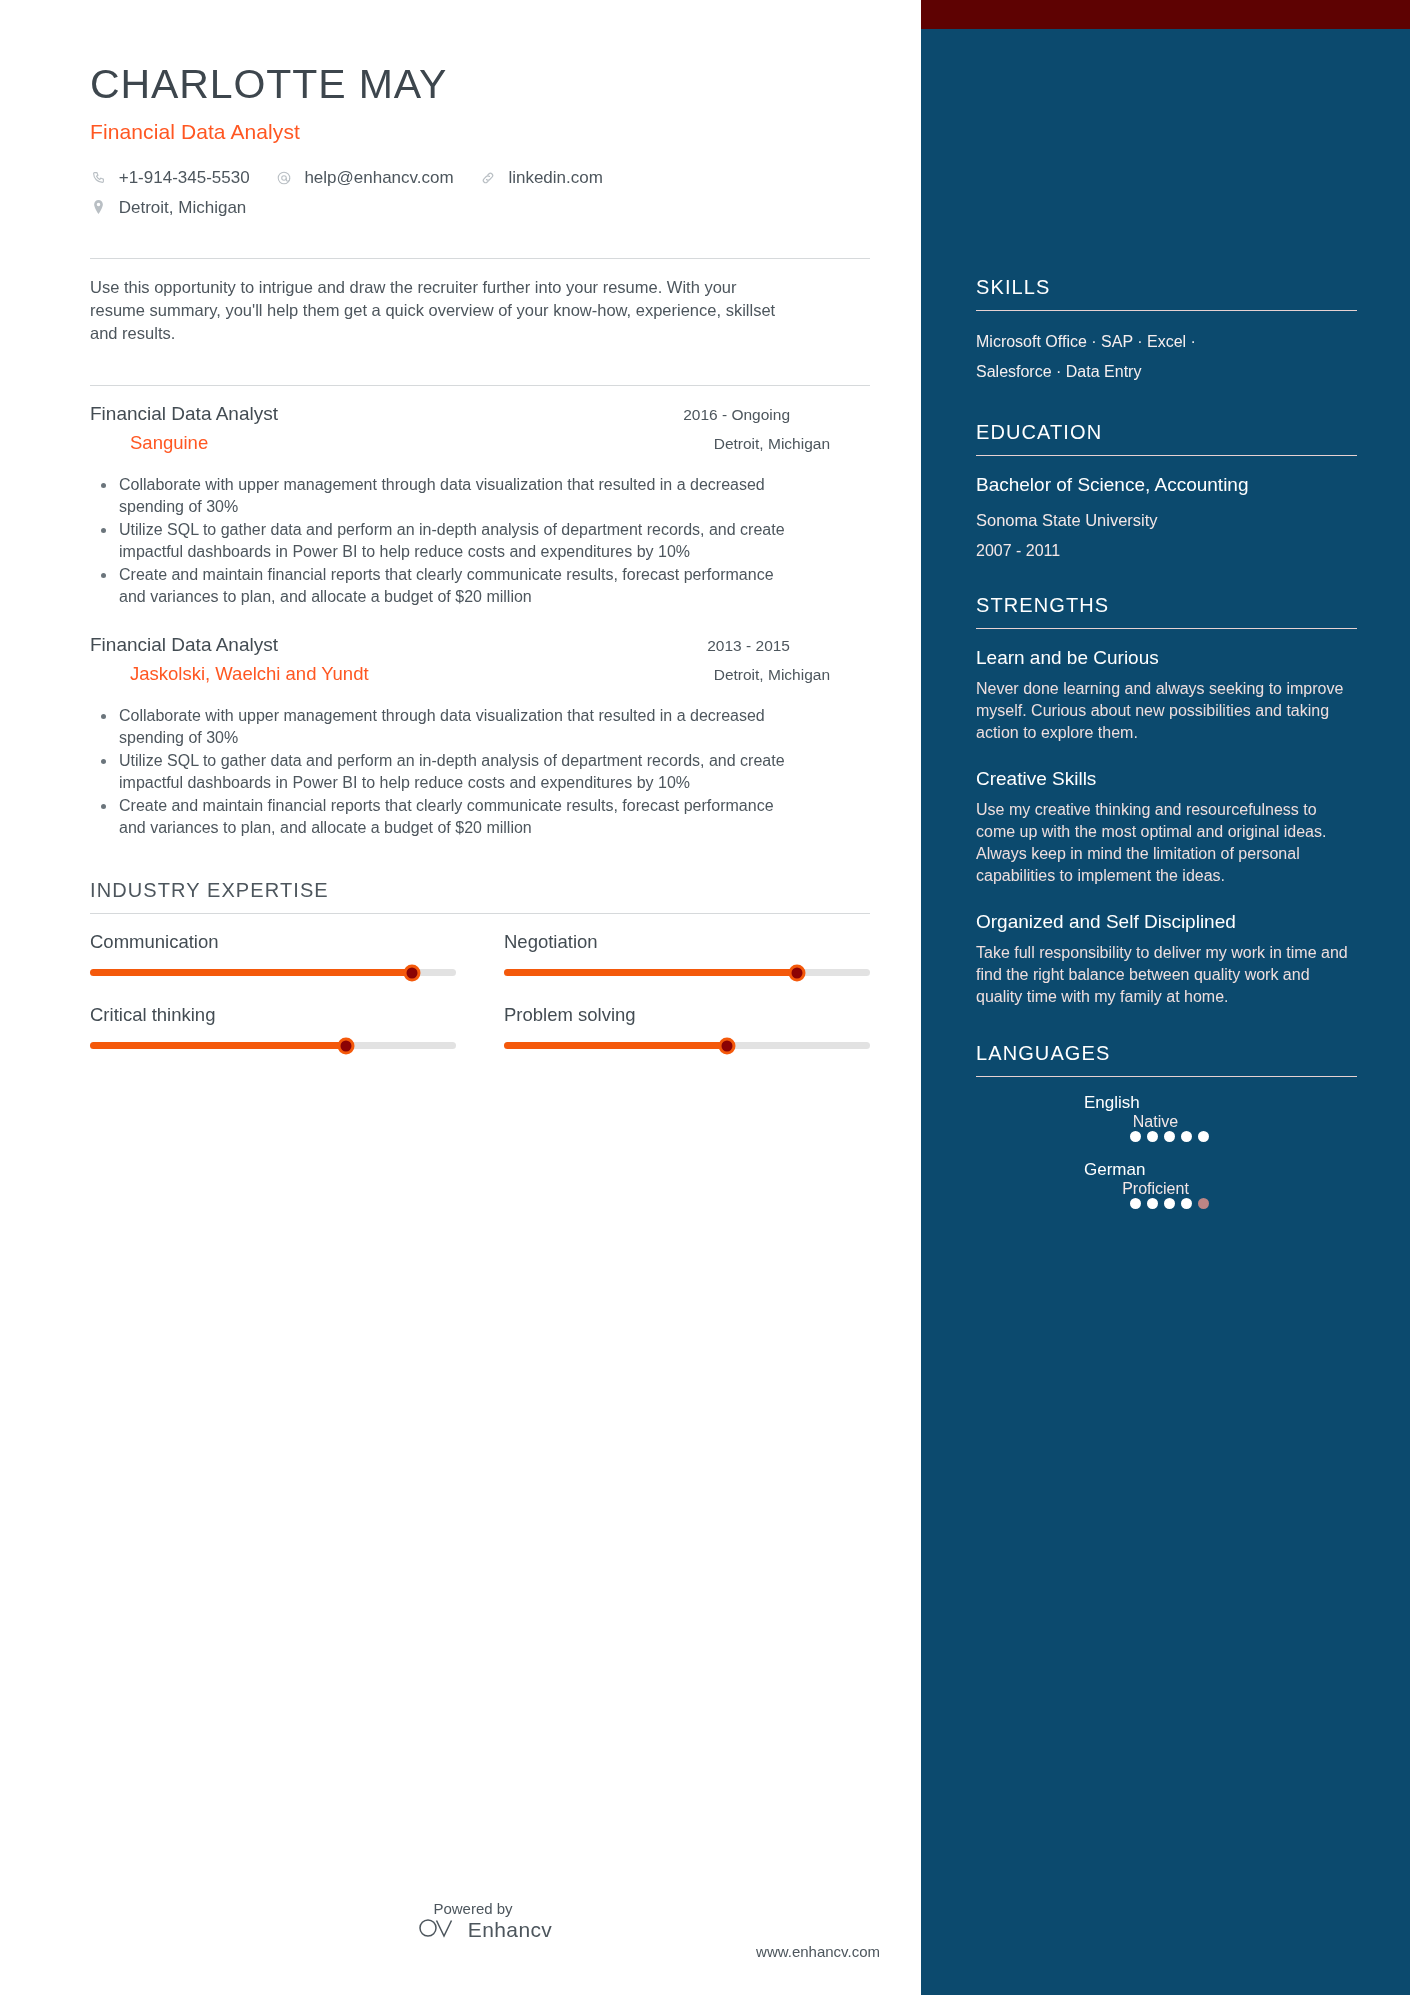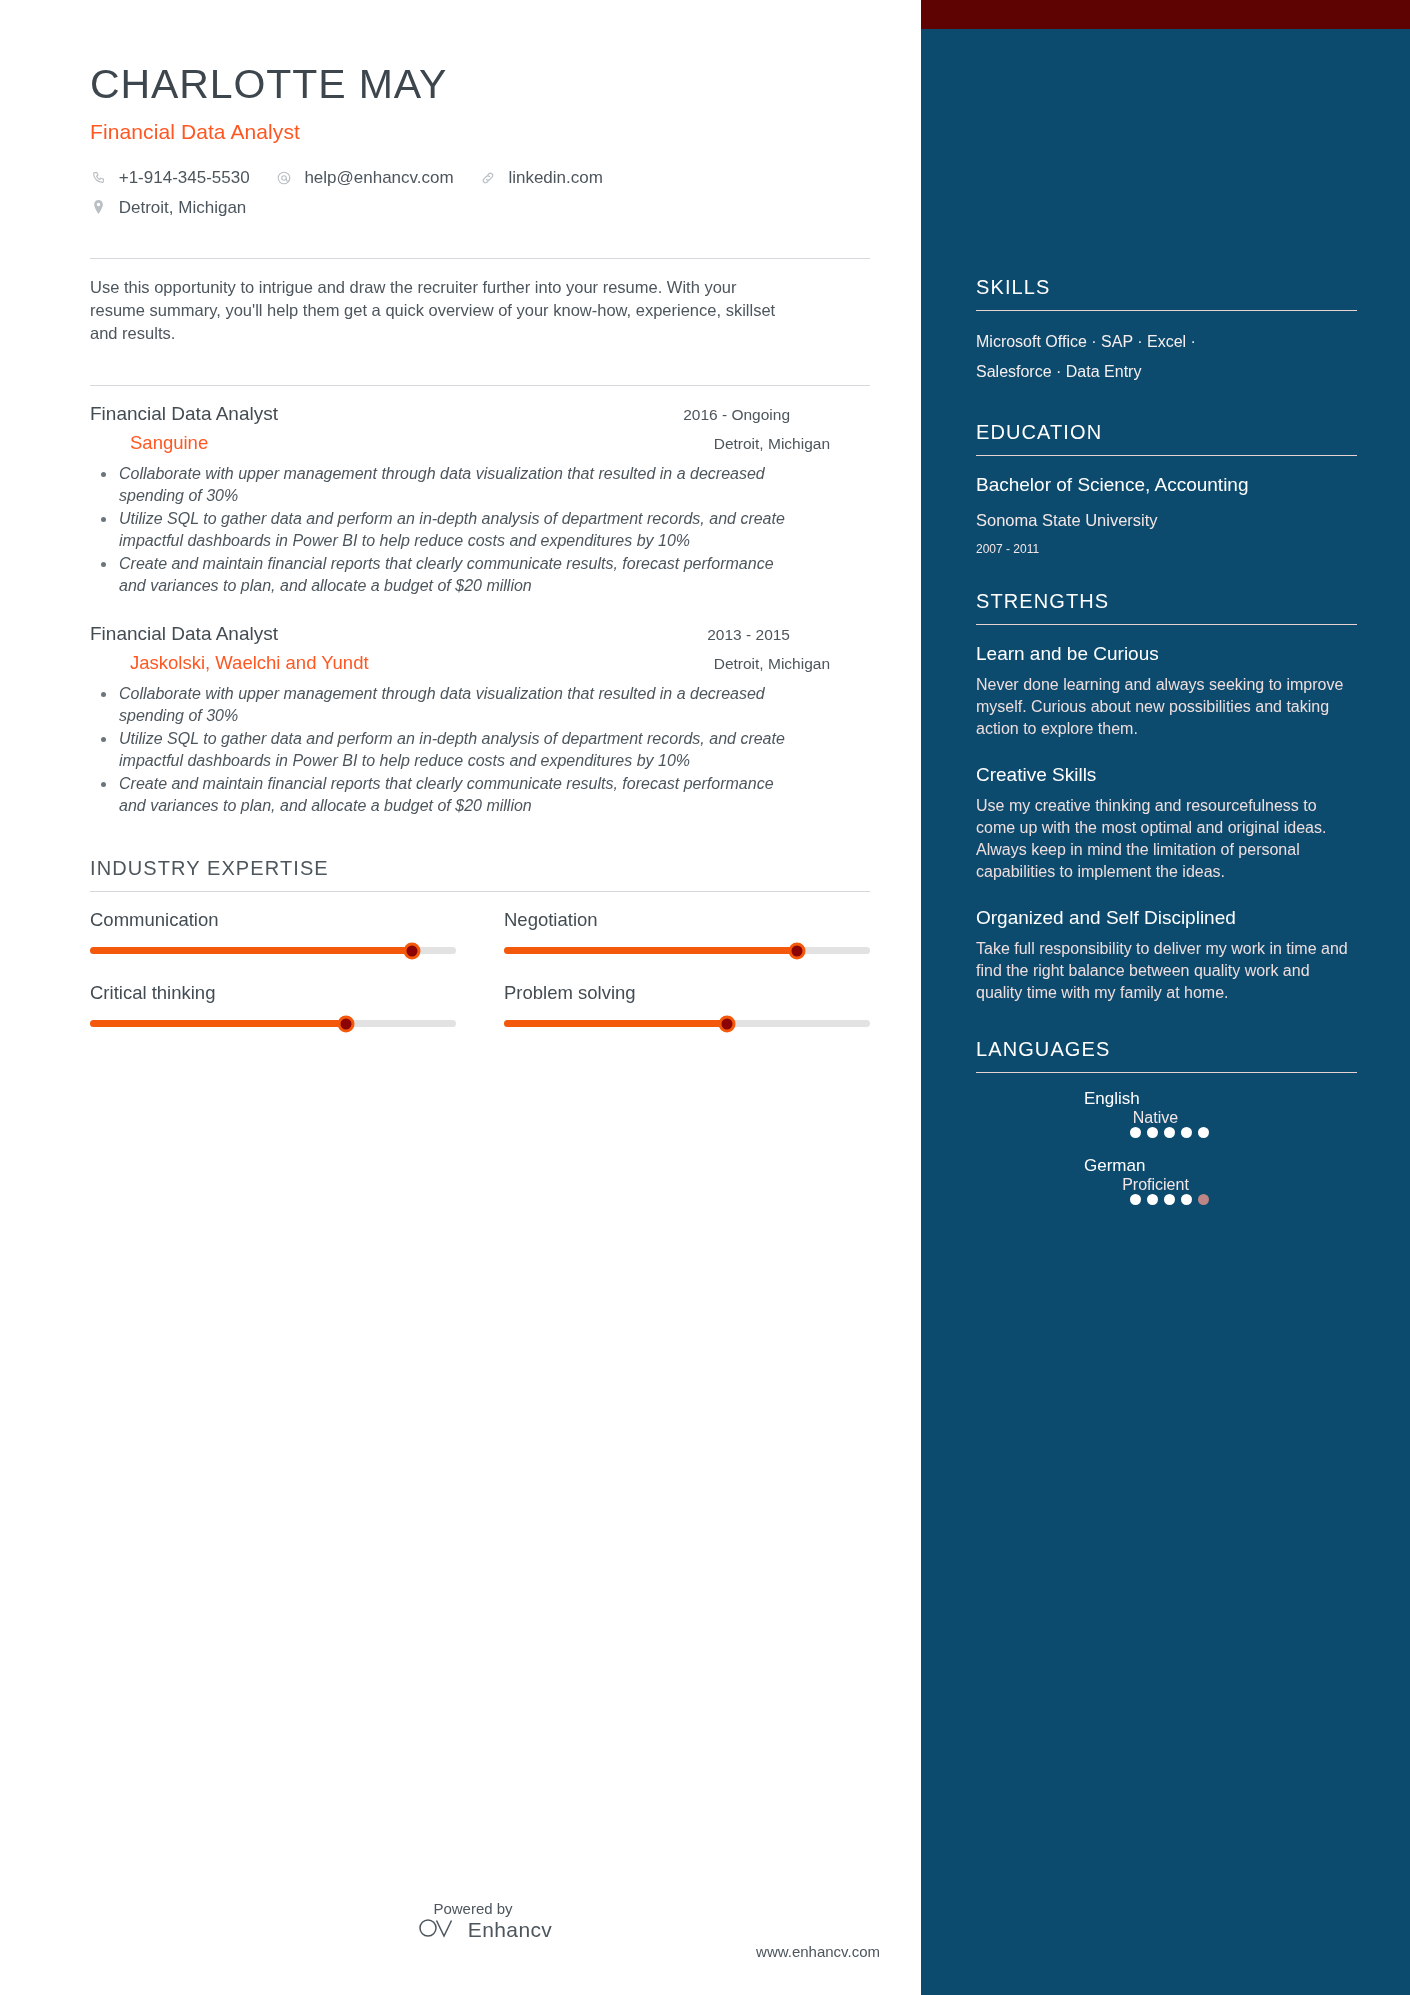--- a/index.html
+++ b/index.html
@@ -145,25 +145,24 @@
     color: #4d565d;
     white-space: nowrap;
   }
   .exp-company {
     font-size: 18.5px;
     color: #ff5722;
     margin-top: 7px;
   }
   .exp-row.second { margin-top: 0; margin-left: 40px; }
   .exp-bullets {
-    margin: 9px 0 0 0;
+    margin: 20px 0 0 0;
     padding: 0;
     list-style: none;
     width: 700px;
-    font-style: italic;
   }
   .exp-bullets li {
     position: relative;
     padding-left: 29px;
     font-size: 16px;
     line-height: 22px;
     color: #4d565d;
     margin-bottom: 1px;
   }
   .exp-bullets li::before {
@@ -247,21 +246,21 @@
     line-height: 26px;
     color: #ffffff;
     margin-bottom: 13px;
   }
   .edu-school {
     font-size: 16.5px;
     color: #f4e7e7;
     margin-bottom: 12px;
   }
   .edu-years {
-    font-size: 12px;
+    font-size: 16px;
     color: #f4e7e7;
   }
 
   .strength-item { margin-bottom: 22px; }
   .strength-title {
     font-size: 19px;
     line-height: 26px;
     color: #ffffff;
     margin-bottom: 7px;
   }

